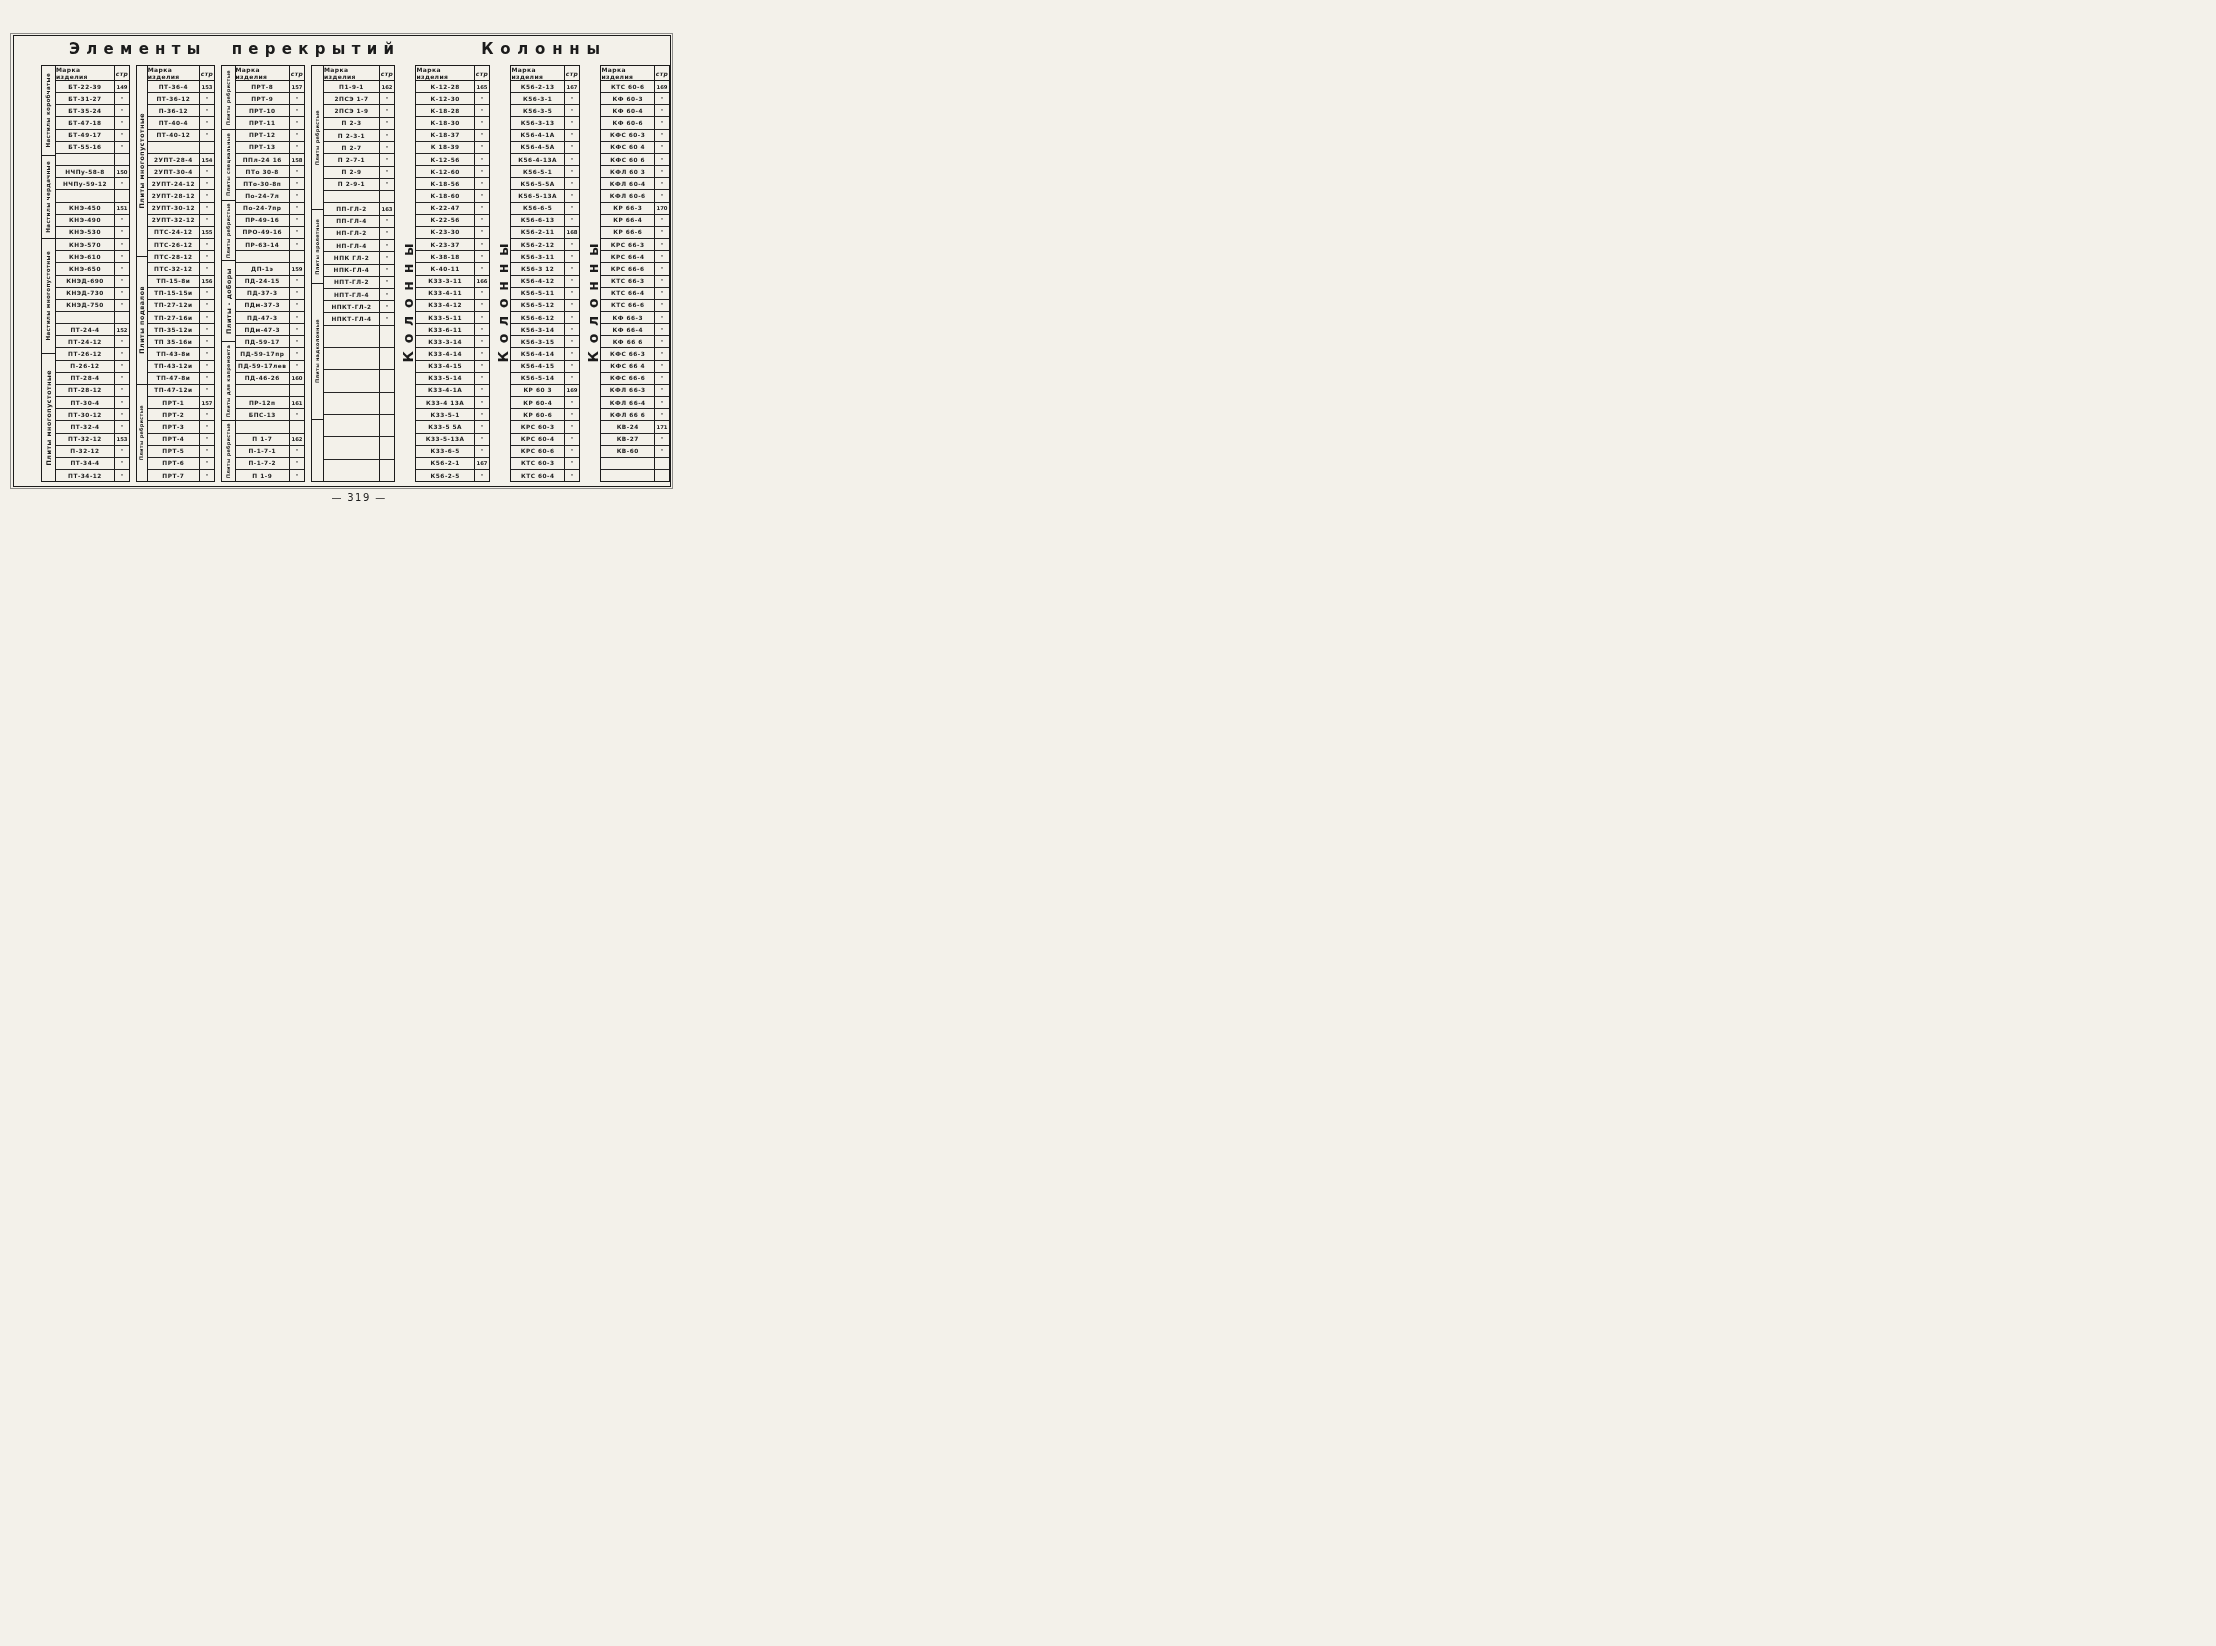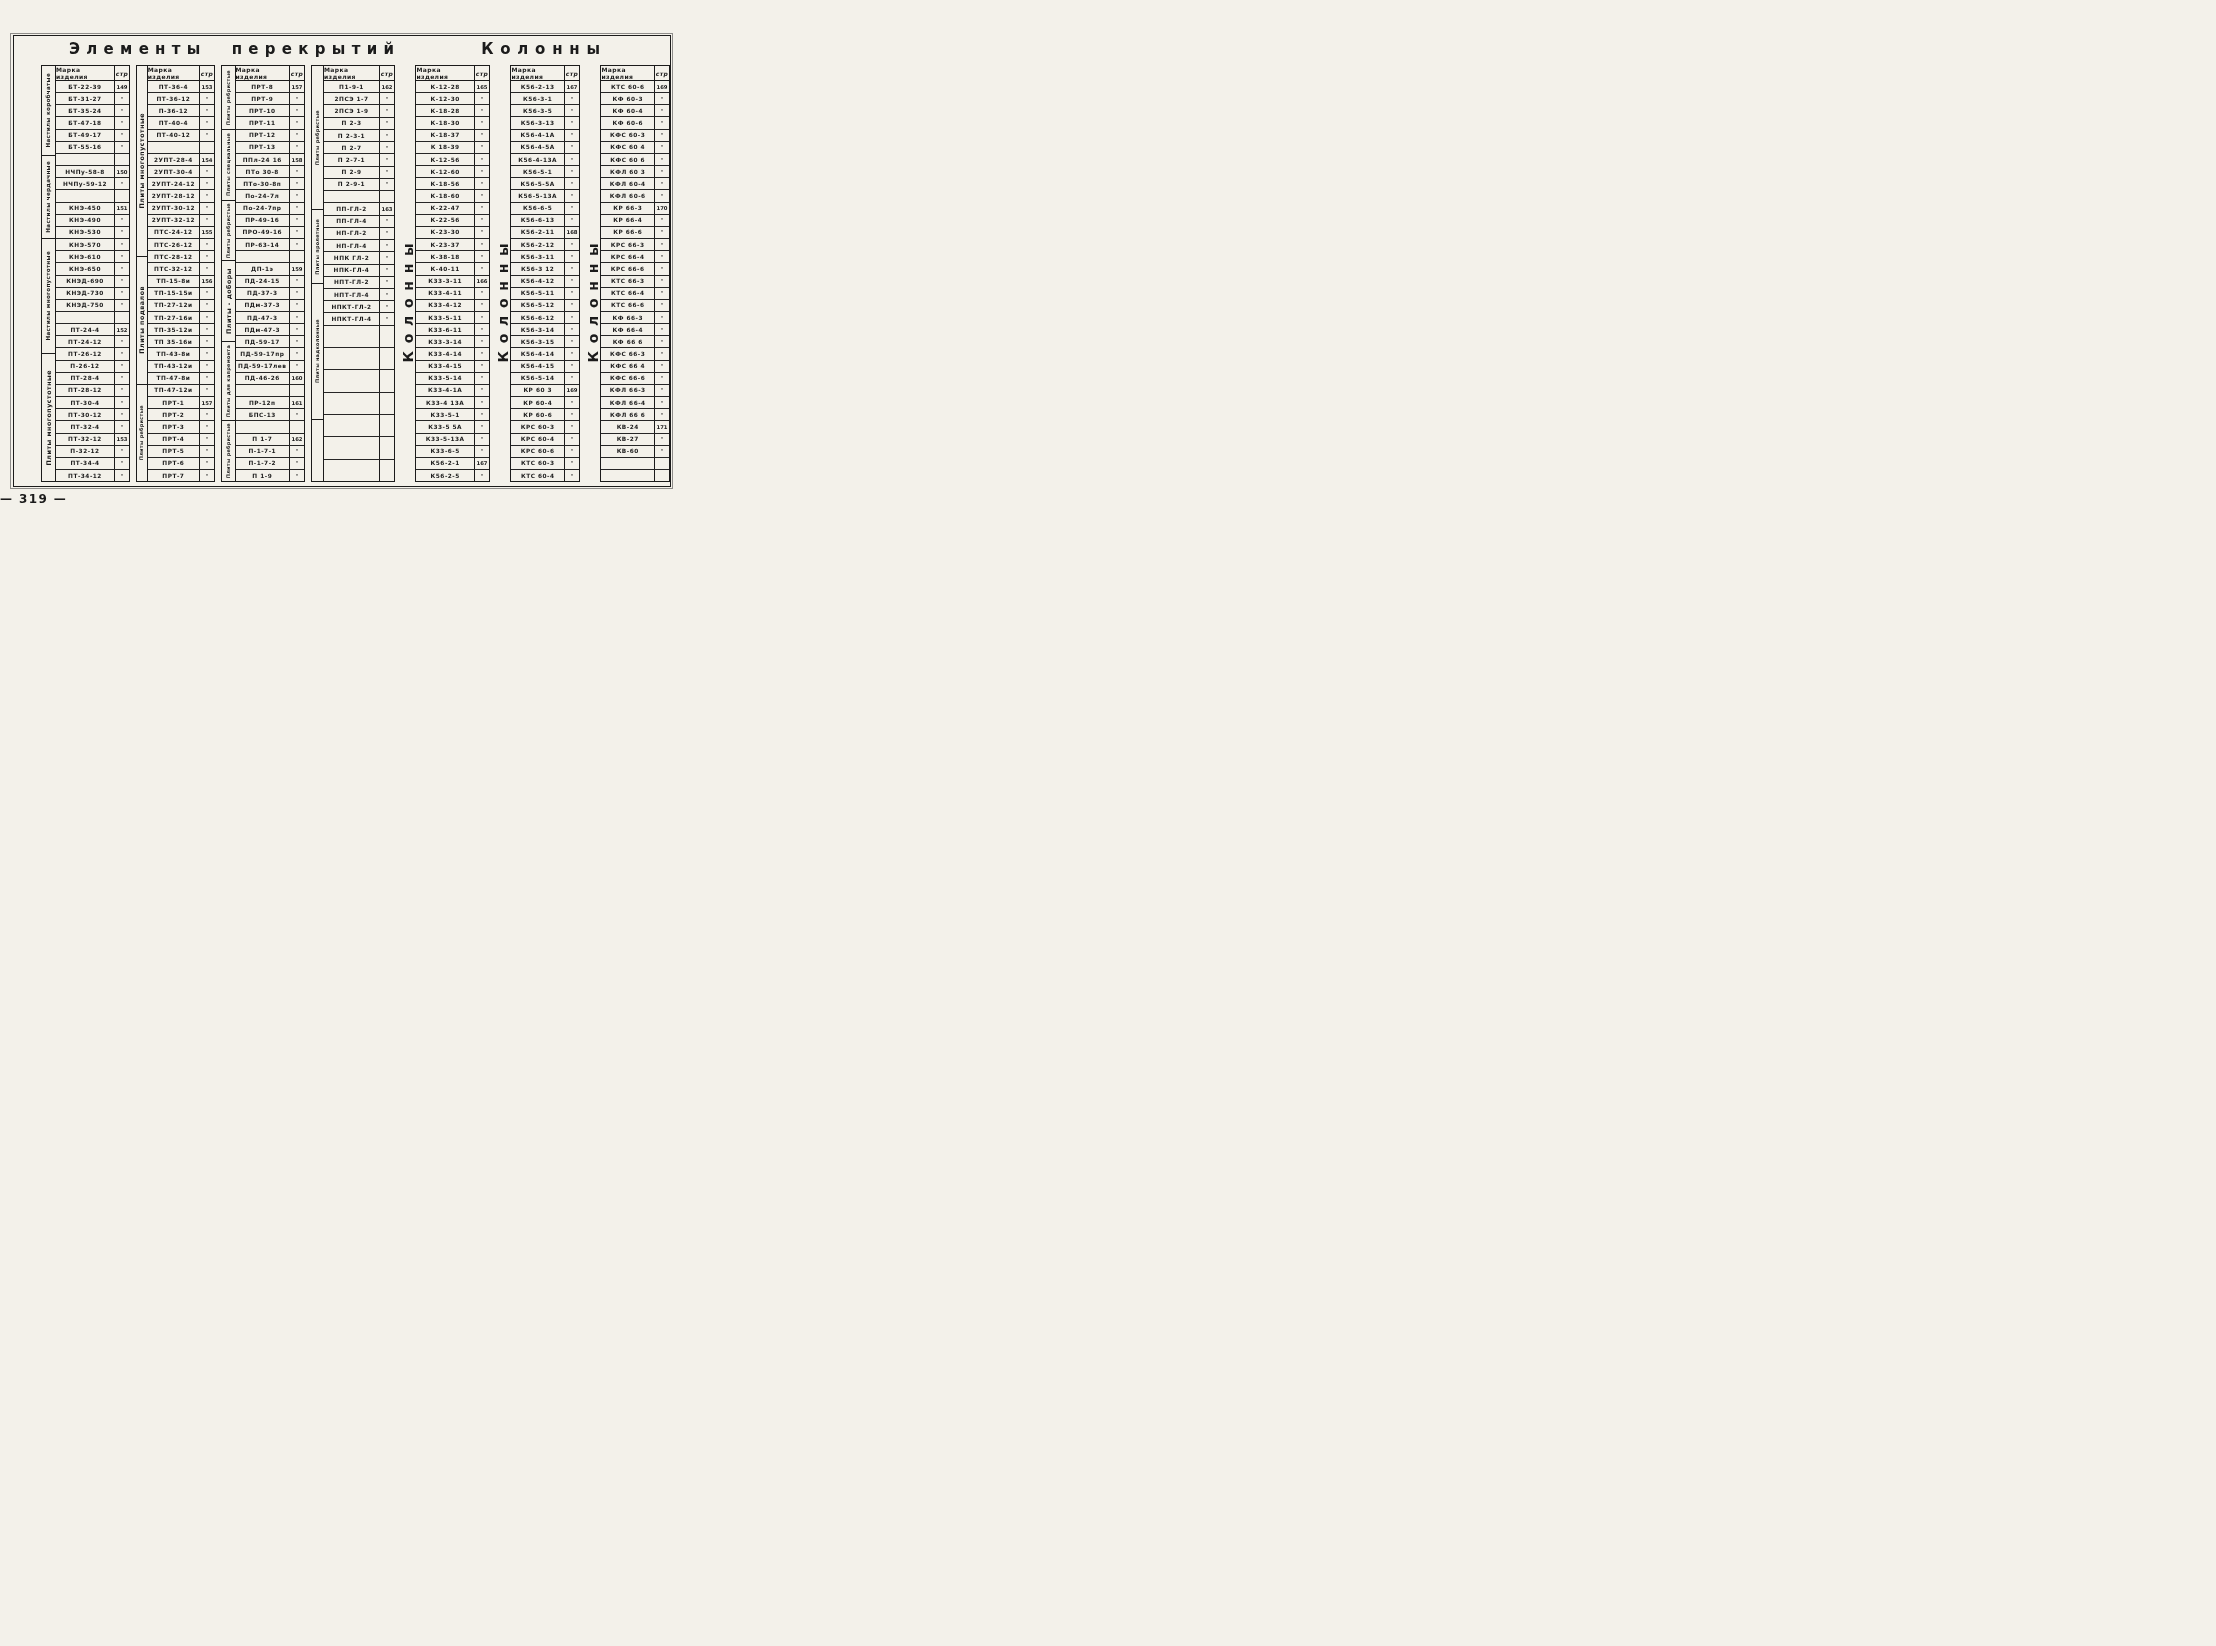--- a/index.html
+++ b/index.html
@@ -64,22 +64,22 @@
   .th.mark{flex:1;min-width:0;}
   .th.page{width:14px;border-left:1.2px solid #1b1b1b;font-style:italic;}
   .tbody{flex:1;display:flex;flex-direction:column;min-height:0;}
   .row{flex:1 1 0;display:flex;min-height:0;}
   .row + .row{border-top:0.6px solid #262626;}
   .row.tall{flex-grow:1.9;}
   .cell{display:flex;align-items:center;justify-content:center;min-width:0;overflow:hidden;}
   .cell.mark{flex:1;font-weight:700;font-size:5.8px;letter-spacing:0.5px;white-space:nowrap;}
   .cell.page{width:14px;border-left:1.2px solid #1b1b1b;font-weight:700;font-size:5.3px;}
   .page-number{
-    position:absolute;left:0;right:0;top:492px;text-align:left;
-    font-size:12px;font-weight:700;letter-spacing:1.4px;
+    position:absolute;left:0;right:0;top:492px;text-align:center;
+    font-size:10px;font-weight:400;letter-spacing:1.4px;
   }
 </style>
 </head>
 <body>
 
 <div class="page-frame"></div>
 
 <div class="header-left">Элементы перекрытий</div>
 <div class="header-right">Колонны</div>
 

